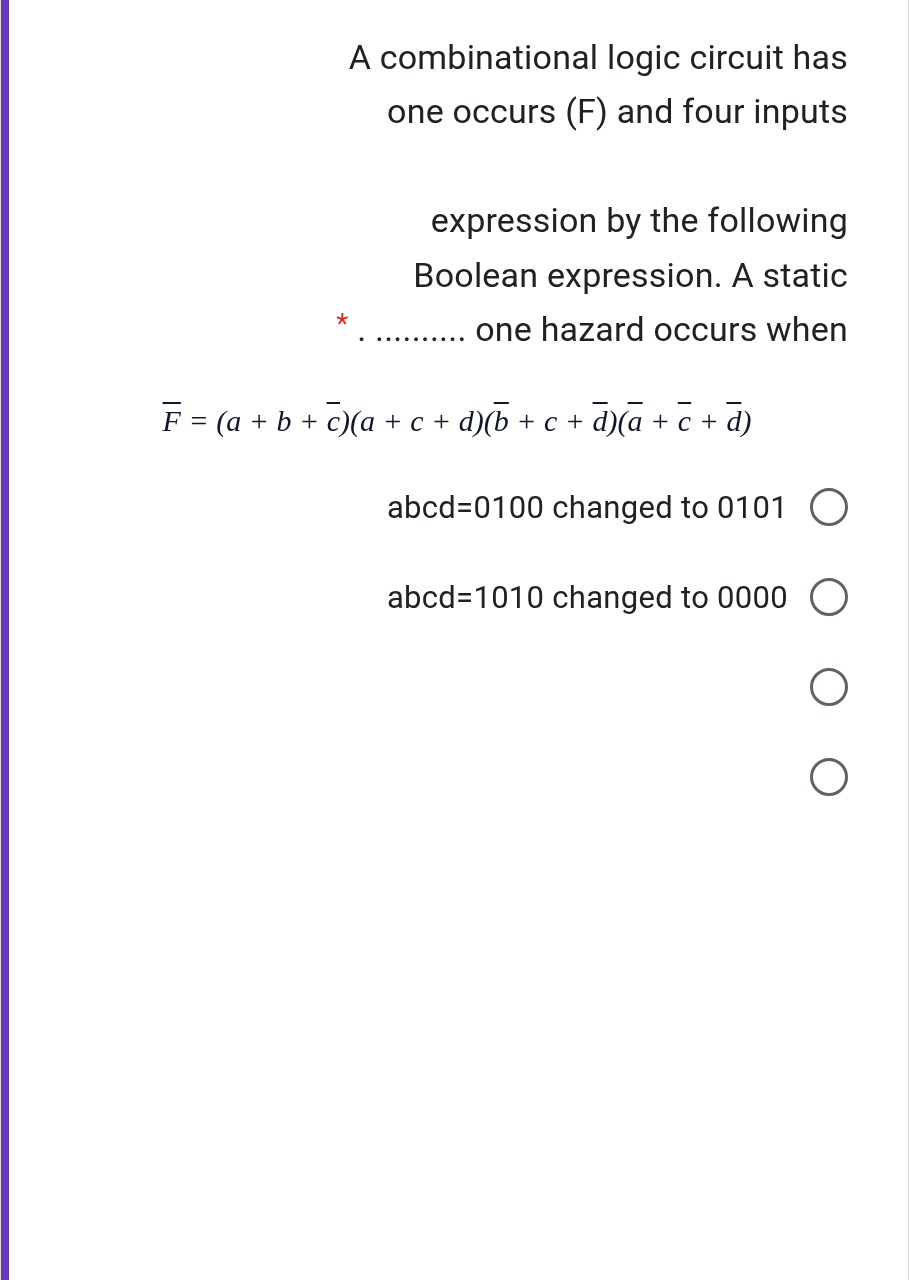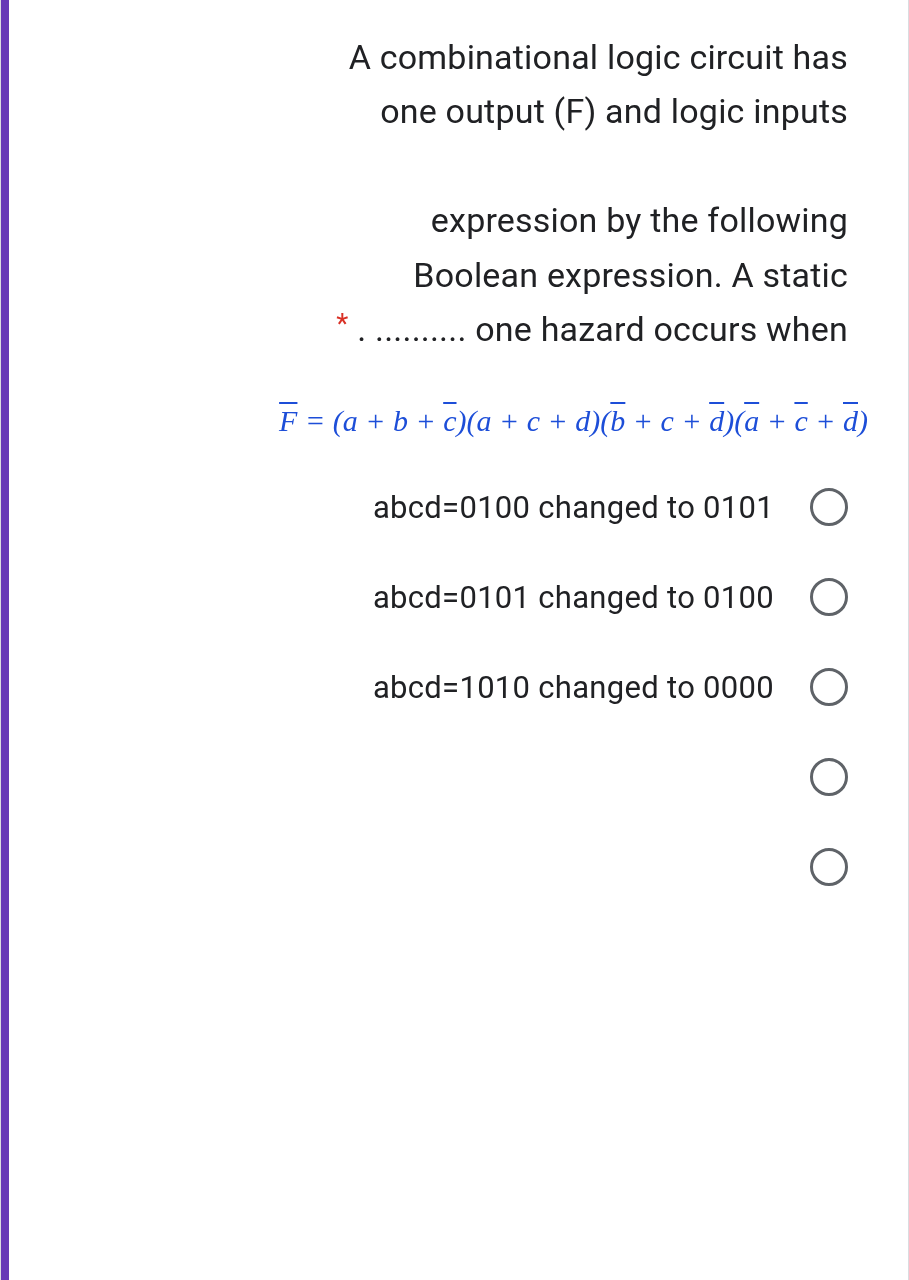--- a/index.html
+++ b/index.html
@@ -42,42 +42,42 @@
     }
     .required-star {
       color: #d93025;
       font-size: 28px;
       vertical-align: top;
     }
     .formula {
       font-family: 'Cambria Math', 'Times New Roman', serif;
       font-size: 30px;
       font-style: italic;
-      color: #1d4ed8;
-      text-align: right;
+      color: #0f172a;
+      text-align: center;
       margin: 35px 0 50px 0;
       padding-left: 5px;
       white-space: nowrap;
     }
     .overline {
       text-decoration: overline;
       text-decoration-thickness: 1.5px;
     }
     .options-container {
       display: flex;
       flex-direction: column;
       gap: 52px;
       padding-right: 20px;
       padding-left: 150px;
     }
     .option-row {
       display: flex;
       align-items: center;
       justify-content: flex-end;
-      gap: 36px;
+      gap: 22px;
     }
     .option-label {
       font-size: 31px;
       color: #202124;
       text-align: right;
       letter-spacing: 0.3px;
     }
     .radio-circle {
       width: 38px;
       height: 38px;
@@ -88,42 +88,38 @@
     }
   </style>
 </head>
 <body>
 
 <div class="form-card">
   <div class="accent-left"></div>
 
   <div class="question-text">
     <span>A combinational logic circuit has</span><br>
-    <span>one output (F) and logic inputs</span><br>
+    <span>one occurs (F) and four inputs</span><br>
     <br>
     <span>expression by the following</span><br>
     <span>Boolean expression. A static</span><br>
     <span class="required-star">*</span>
     <span>. .......... one hazard occurs when</span>
   </div>
 
   <div class="formula">
     <span class="overline">F</span><span> = </span><span>(</span><span>a</span><span> + </span><span>b</span><span> + </span><span class="overline">c</span><span>)</span><span>(</span><span>a</span><span> + </span><span>c</span><span> + </span><span>d</span><span>)</span><span>(</span><span class="overline">b</span><span> + </span><span>c</span><span> + </span><span class="overline">d</span><span>)</span><span>(</span><span class="overline">a</span><span> + </span><span class="overline">c</span><span> + </span><span class="overline">d</span><span>)</span>
   </div>
 
   <div class="options-container">
     <div class="option-row">
       <span class="option-label">abcd=0100 changed to 0101</span>
       <span class="radio-circle"></span>
     </div>
     <div class="option-row">
-      <span class="option-label">abcd=0101 changed to 0100</span>
-      <span class="radio-circle"></span>
-    </div>
-    <div class="option-row">
       <span class="option-label">abcd=1010 changed to 0000</span>
       <span class="radio-circle"></span>
     </div>
     <div class="option-row">
       <span class="radio-circle"></span>
     </div>
     <div class="option-row">
       <span class="radio-circle"></span>
     </div>
   </div>

